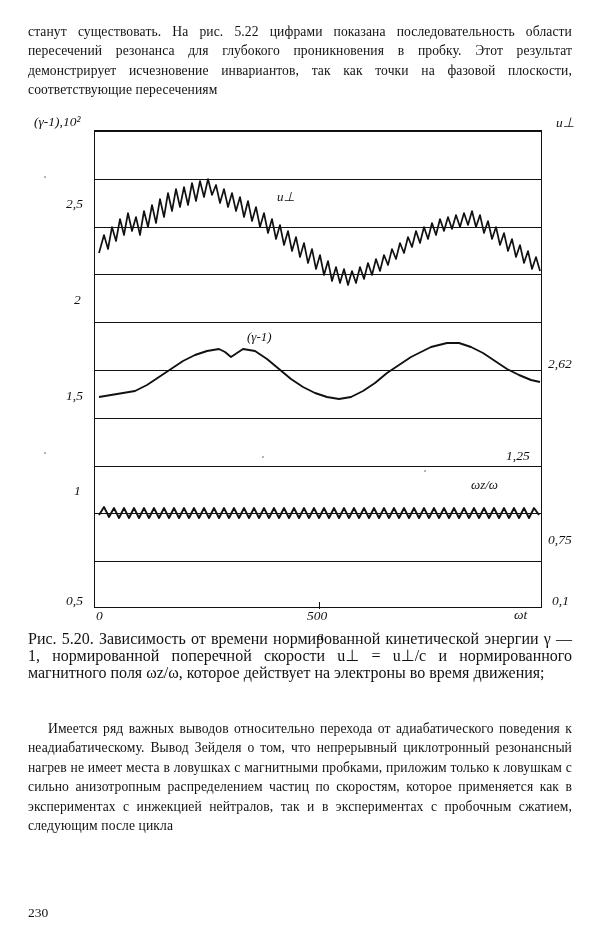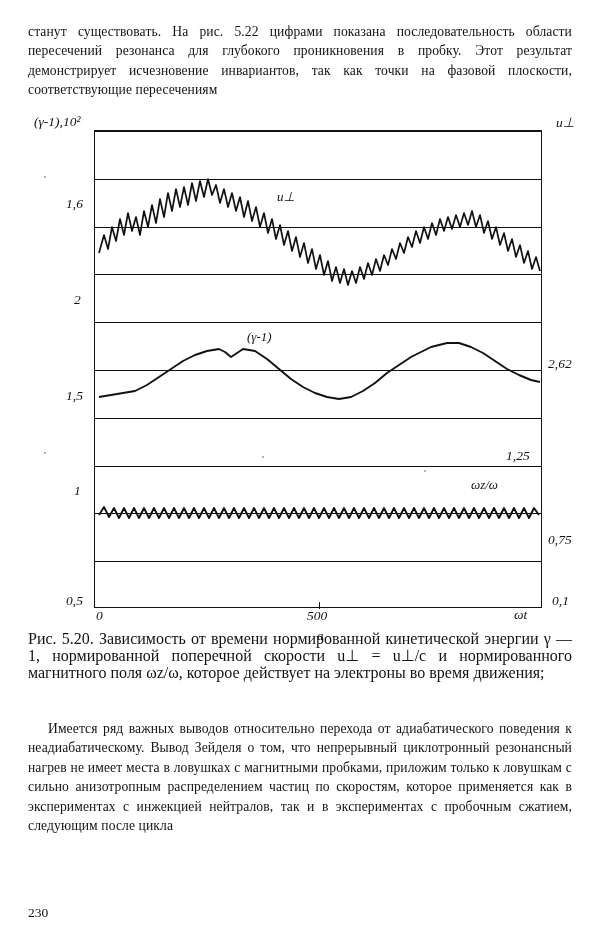--- a/index.html
+++ b/index.html
@@ -158,21 +158,21 @@
         <polyline fill="none" stroke="#111" stroke-width="1.9" stroke-linejoin="round" points="4,384 9,376 14,386 19,377 24,387 29,377 34,387 39,377 44,387 49,377 54,387 59,377 64,387 69,377 74,387 79,377 84,387 89,377 94,387 99,377 104,387 109,377 114,387 119,377 124,387 129,377 134,387 139,377 144,387 149,377 154,387 159,377 164,387 169,377 174,387 179,377 184,387 189,377 194,387 199,377 204,387 209,377 214,387 219,377 224,387 229,377 234,387 239,377 244,387 249,377 254,387 259,377 264,387 269,377 274,387 279,377 284,387 289,377 294,387 299,377 304,387 309,377 314,387 319,377 324,387 329,377 334,387 339,377 344,387 349,377 354,387 359,377 364,387 369,377 374,387 379,377 384,387 389,377 394,387 399,377 404,387 409,377 414,387 419,377 424,387 429,377 434,387 439,377 444,384"></polyline>
       </svg>
 
       <div class="curve-label" style="left:182px; top:58px;">u⊥</div>
       <div class="curve-label" style="left:152px; top:198px;">(γ-1)</div>
       <div class="curve-label" style="left:376px; top:346px;">ωz/ω</div>
 
       <div class="tick-x" style="left:224px; top:471px;"></div>
     </div>
 
-    <div class="ylab" style="left:40px; top:88px;">1,6</div>
+    <div class="ylab" style="left:40px; top:88px;">2,5</div>
     <div class="ylab" style="left:48px; top:184px;">2</div>
     <div class="ylab" style="left:40px; top:280px;">1,5</div>
     <div class="ylab" style="left:48px; top:375px;">1</div>
     <div class="ylab" style="left:40px; top:485px;">0,5</div>
 
     <div class="ylab-r" style="left:522px; top:248px;">2,62</div>
     <div class="ylab-r" style="left:480px; top:340px;">1,25</div>
     <div class="ylab-r" style="left:522px; top:424px;">0,75</div>
     <div class="ylab-r" style="left:526px; top:485px;">0,1</div>
 

